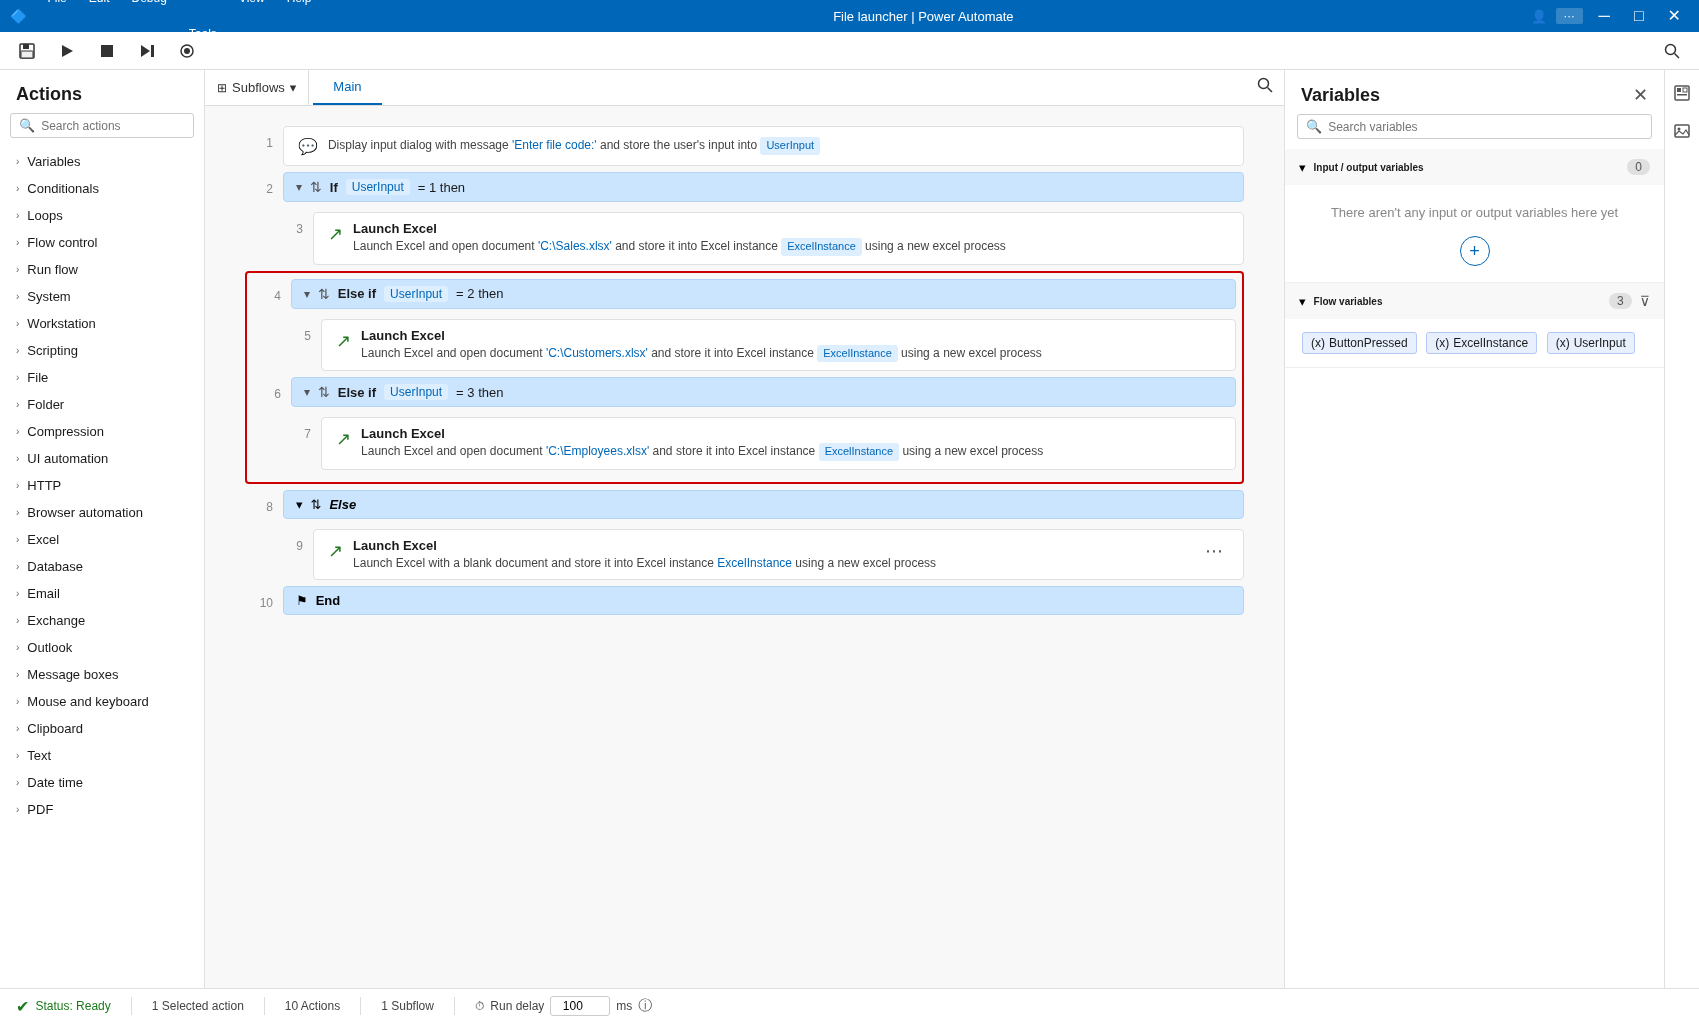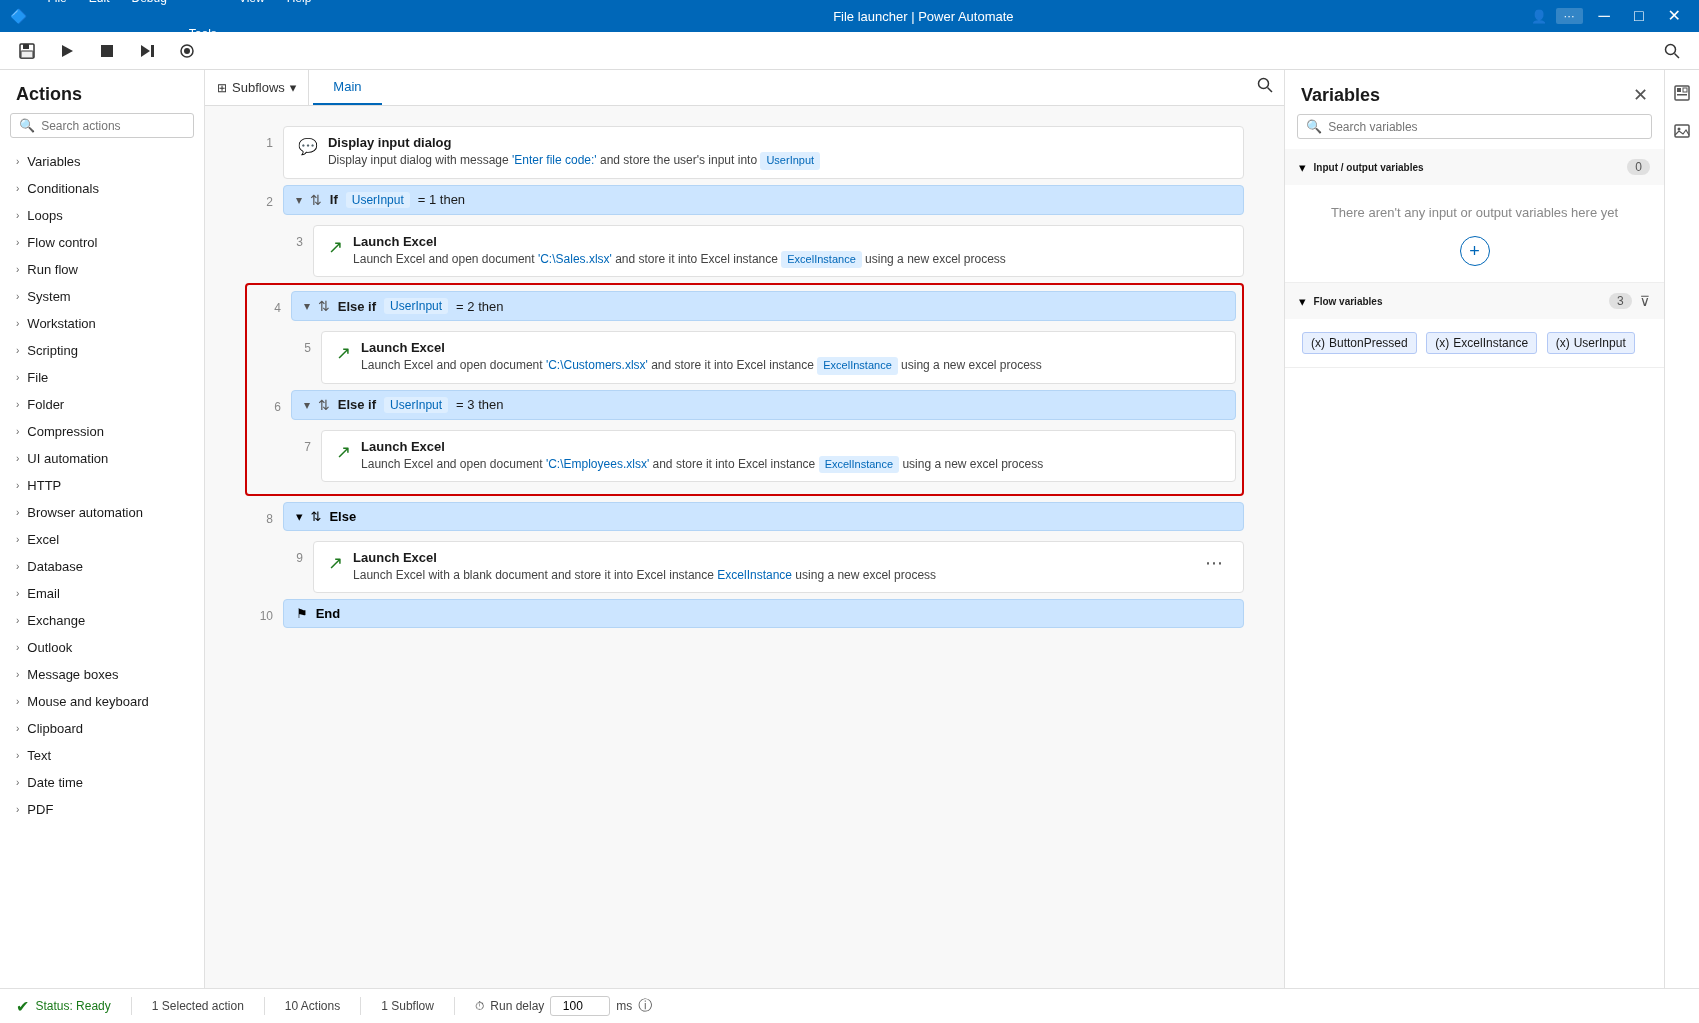--- a/index.html
+++ b/index.html
@@ -551,21 +551,20 @@
         </button>
       </div>
 
       <div class="flow-canvas">
 
         <div class="flow-row">
           <div class="flow-num">1</div>
           <div class="flow-block">
             <span class="flow-block-icon">💬</span>
             <div class="flow-block-content">
-              <div class="flow-block-title">Display input dialog</div>
               <div class="flow-block-desc">
                 Display input dialog with message <span class="highlight">'Enter file code:'</span> and store the user's input into <span class="badge">UserInput</span>
               </div>
             </div>
           </div>
         </div>
 
         <div class="flow-row">
           <div class="flow-num">2</div>
           <div class="if-block">
@@ -647,21 +646,21 @@
           </div>
 
         </div>
 
         <div class="flow-row">
           <div class="flow-num">8</div>
           <div class="if-block">
             <div class="else-block">
               <span class="collapse-btn">▾</span>
               <span>⇅</span>
-              <span class="label" style="font-weight:600;">Else</span>
+              <span class="label" style="font-weight:600;font-style:italic;">Else</span>
             </div>
           </div>
         </div>
 
         <div class="flow-row" style="margin-left:30px;">
           <div class="flow-num">9</div>
           <div class="flow-block">
             <span class="flow-block-icon" style="font-size:18px;color:#1f7a1f;">↗</span>
             <div class="flow-block-content">
               <div class="flow-block-title">Launch Excel</div>

